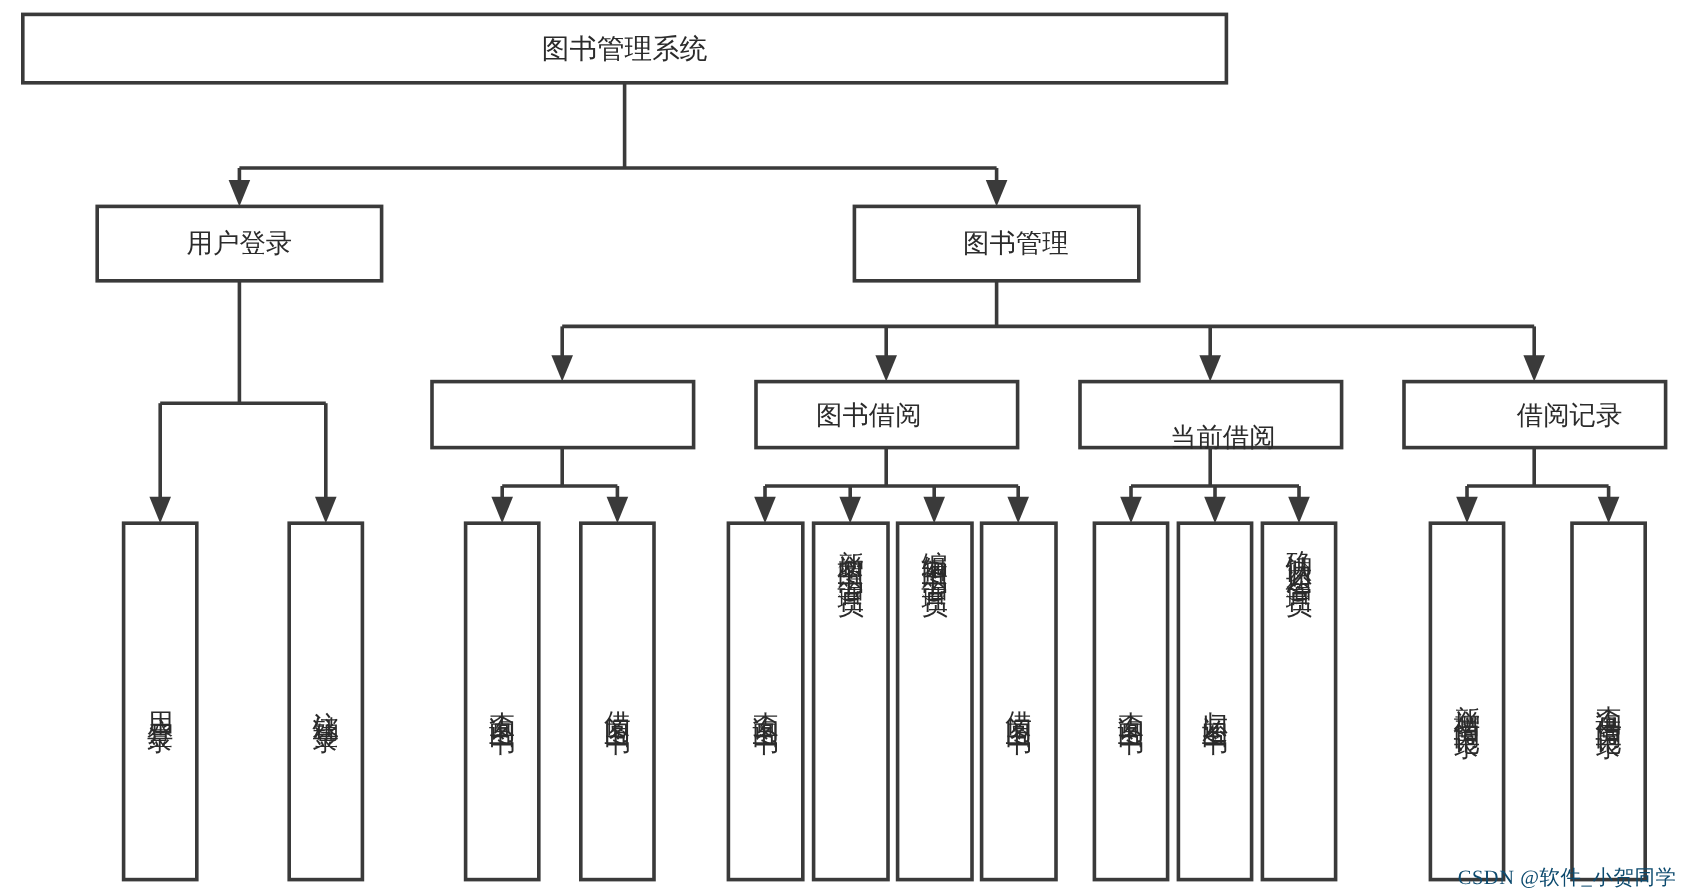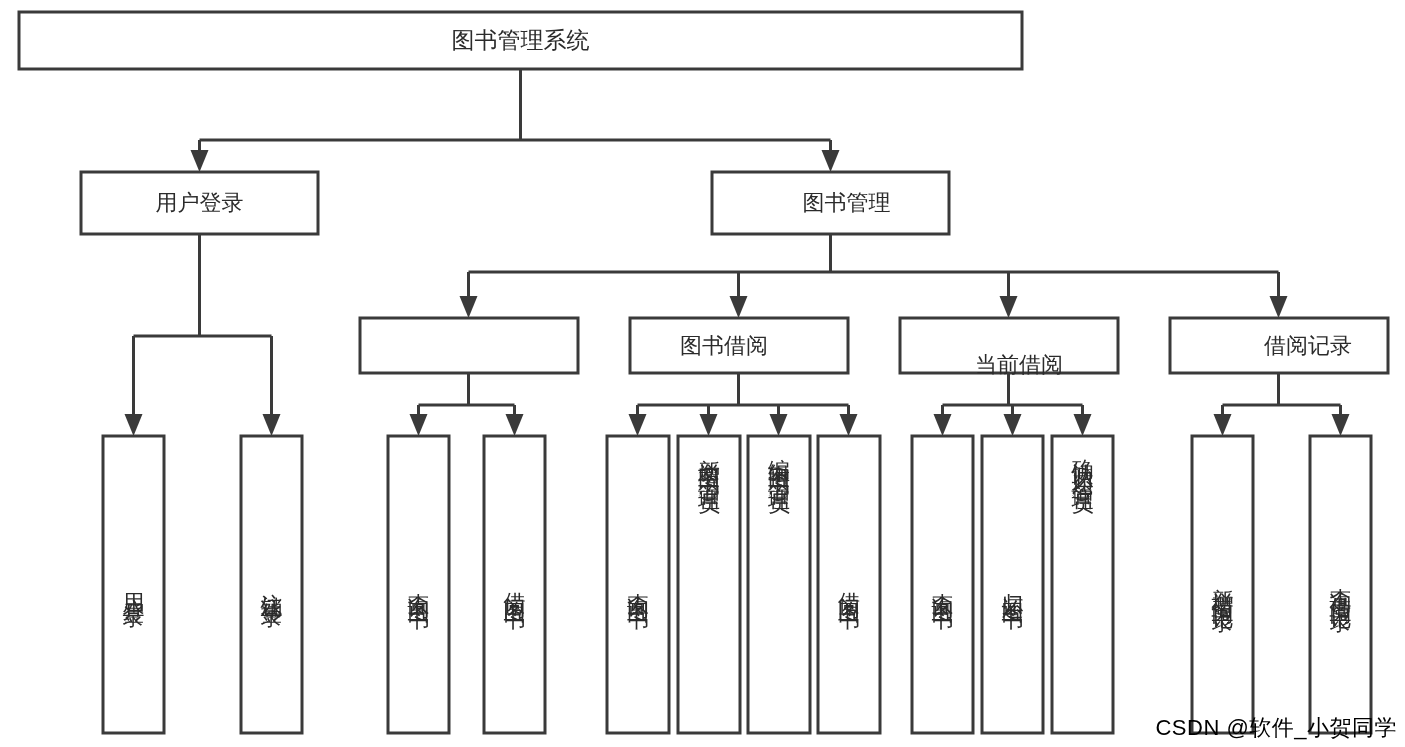--- a/index.html
+++ b/index.html
@@ -73,23 +73,23 @@
     color: #2b2b2b;
     white-space: nowrap;
   }
   .root-text {
     font-size: 23px;
   }
   #watermark {
     position: absolute;
     right: 8px;
     bottom: 4px;
-    font-family: Liberation Sans, sans-serif;
-    font-size: 22px;
-    color: #000000;
+    font-family: Liberation Serif, serif;
+    font-size: 17px;
+    color: #0c4a6e;
     letter-spacing: 0.5px;
     white-space: nowrap;
     pointer-events: none;
   }
 </style>
 </head>
 <body>
 
 <div id="diagram-root">
 

